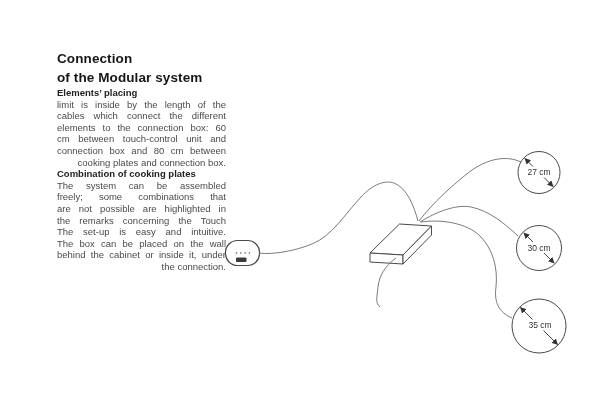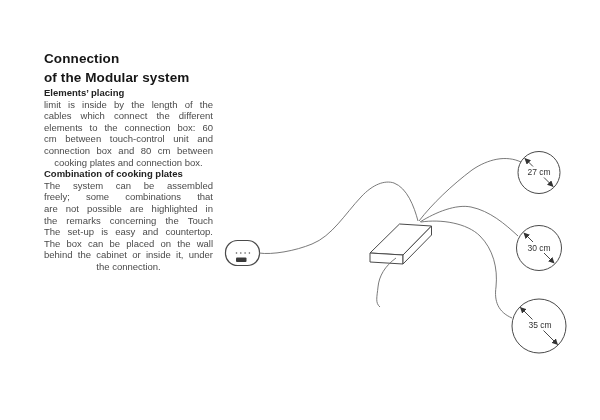--- a/index.html
+++ b/index.html
@@ -1,33 +1,33 @@
 <!DOCTYPE html>
 <html><head>
 <meta charset="utf-8">
 <style>
   html,body{margin:0;padding:0;background:#ffffff;}
   .page{
     position:relative;width:600px;height:420px;background:#ffffff;overflow:hidden;
     font-family:"Liberation Sans", sans-serif;
   }
   .text-col{
-    position:absolute;left:44px;top:50px;width:169px;color:#4a4a4a;
+    position:absolute;left:57px;top:50px;width:169px;color:#4a4a4a;
   }
   .doc-title{
     font-size:13.5px;font-weight:bold;line-height:18.5px;color:#161616;
     white-space:pre-line;letter-spacing:0.1px;
   }
   .section{}
   .section h3{
     margin:0;font-size:9.5px;line-height:11.6px;font-weight:bold;color:#222222;
   }
   .para{font-size:9.5px;line-height:11.6px;color:#4a4a4a;}
   .para .jl{text-align:justify;text-align-last:justify;}
-  .para .ll{text-align:center;}
+  .para .ll{text-align:right;}
   .diagram{position:absolute;left:0;top:0;}
   .plate-label{font-family:"Liberation Sans", sans-serif;font-size:8.5px;fill:#333333;}
 </style>
 </head>
 <body>
 
 <div class="page">
 
   <div class="text-col">
     <div class="doc-title">Connection
@@ -50,21 +50,21 @@
       <div class="para">
           <div class="jl">The system can be assembled</div>
           <div class="jl">freely; some combinations that</div>
           <div class="jl">are not possible are highlighted in</div>
           <div class="jl">the remarks concerning the Touch</div>
         </div>
     </div>
 
     <div class="section">
       <div class="para">
-          <div class="jl">The set-up is easy and countertop.</div>
+          <div class="jl">The set-up is easy and intuitive.</div>
           <div class="jl">The box can be placed on the wall</div>
           <div class="jl">behind the cabinet or inside it, under</div>
           <div class="ll">the connection.</div>
         </div>
     </div>
   </div>
 
   <svg class="diagram" width="600" height="420" viewBox="0 0 600 420">
     <defs>
       <marker id="ah" viewBox="0 0 8 8" refX="7" refY="4" markerWidth="7" markerHeight="7" orient="auto-start-reverse">

